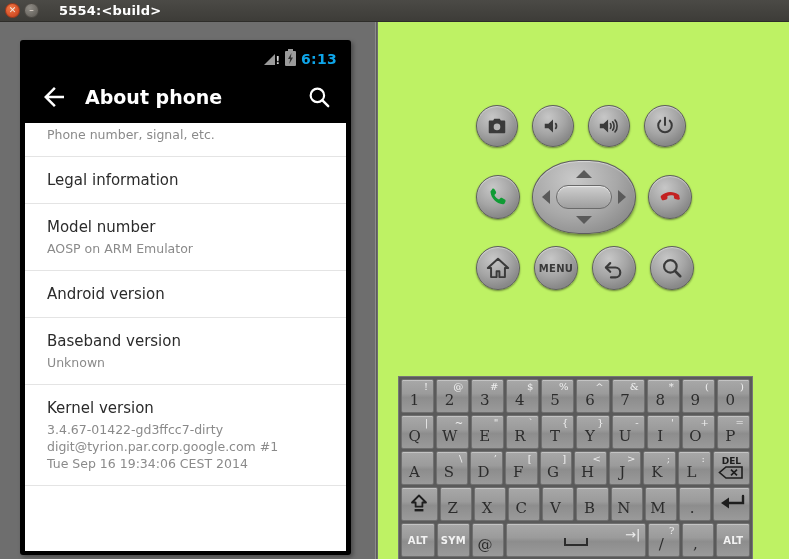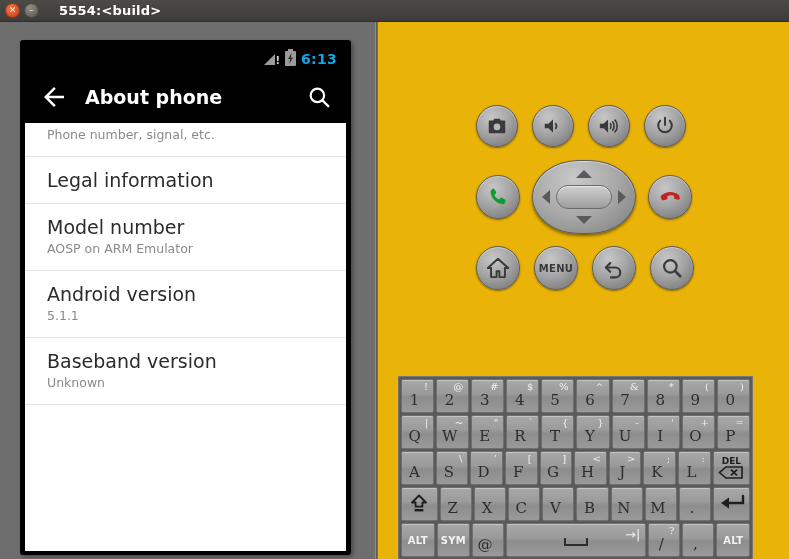--- a/index.html
+++ b/index.html
@@ -58,21 +58,21 @@
     width: 2px; height: 537px;
     background: #8b8b8b;
     border-right: 1px solid #5d5d5d;
   }
   .left-panel {
     position: absolute; left: 0; top: 0; width: 375px; height: 537px;
     background: #6e6e6e;
   }
   .right-panel {
     position: absolute; left: 378px; top: 0; width: 411px; height: 537px;
-    background: #eab308;
+    background: #bef264;
   }
 
   
   .device {
     position: absolute; left: 20px; top: 18px;
     width: 331px; height: 515px;
     background: #000000;
     border-radius: 3px;
     box-shadow: 2px 2px 4px rgba(0,0,0,0.35);
     overflow: hidden;
@@ -140,21 +140,21 @@
     height: 428px;
     overflow: hidden;
     position: relative;
   }
   .li {
     padding: 13px 22px 13px 22px;
     border-bottom: 1px solid #e4e4e4;
   }
   .li.partial { padding-top: 0; padding-bottom: 13px; }
   .li-title {
-    font-size: 19px; color: #2b2b2b;
+    font-size: 15px; color: #2b2b2b;
     font-family: "DejaVu Sans", sans-serif;
     line-height: 20px;
   }
   .li-sub {
     font-size: 12.5px; color: #8a8a8a;
     font-family: "DejaVu Sans", sans-serif;
     line-height: 17px;
     margin-top: 3px;
   }
   .li-sub-line { display: block; }
@@ -336,28 +336,33 @@
                 <div class="li-title">Legal information</div>
               </div>
               <div class="li">
                 <div class="li-title">Model number</div>
                 <div class="li-sub">
                   <span class="li-sub-line">AOSP on ARM Emulator</span>
                 </div>
               </div>
               <div class="li">
                 <div class="li-title">Android version</div>
-                <div class="li-sub">
-                  <span class="li-sub-line">5.1.1</span>
-                </div>
               </div>
               <div class="li">
                 <div class="li-title">Baseband version</div>
                 <div class="li-sub">
                   <span class="li-sub-line">Unknown</span>
+                </div>
+              </div>
+              <div class="li">
+                <div class="li-title">Kernel version</div>
+                <div class="li-sub">
+                  <span class="li-sub-line">3.4.67-01422-gd3ffcc7-dirty</span>
+                  <span class="li-sub-line">digit@tyrion.par.corp.google.com #1</span>
+                  <span class="li-sub-line">Tue Sep 16 19:34:06 CEST 2014</span>
                 </div>
               </div>
             </div>
 
         </div>
       </div>
     </div>
 
     <div class="vdivider"></div>
 

